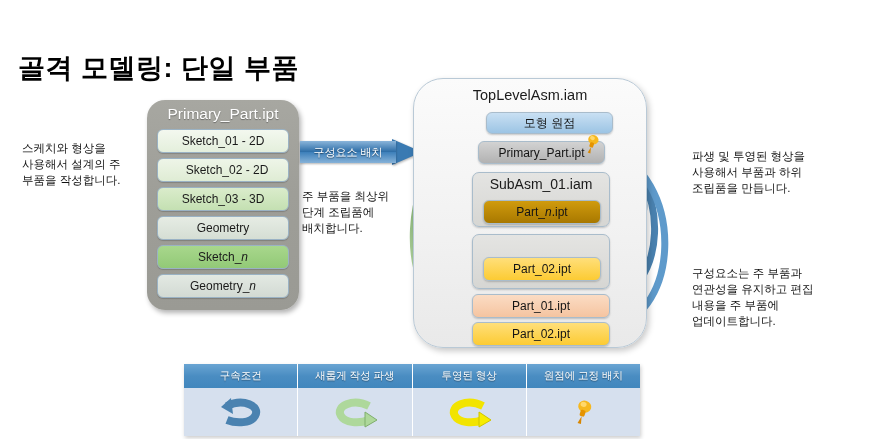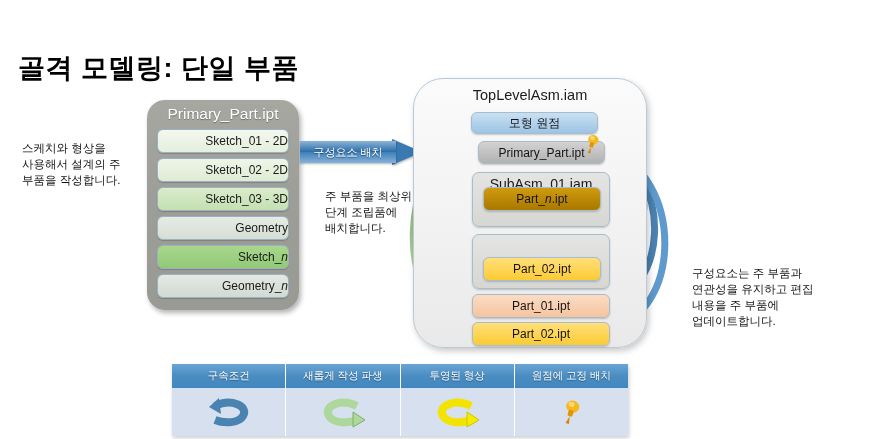--- a/index.html
+++ b/index.html
@@ -35,21 +35,21 @@
   }
   .part-box .bx-title{
     position:absolute;left:0;top:5px;width:100%;
     text-align:center;color:#ffffff;font-size:15.5px;
     text-shadow:0 1px 1px rgba(0,0,0,.35);
   }
   .chip-list{position:absolute;left:10px;top:29px;width:132px;}
   .chip{
     height:22px;margin-bottom:5px;
     border:1px solid #9ab2c4;border-radius:6px;
-    display:flex;align-items:center;justify-content:flex-end;
+    display:flex;align-items:center;justify-content:center;
     font-size:12px;color:#1a1a1a;
     box-shadow:0 1px 1px rgba(0,0,0,.18);
   }
   .chip i{font-style:italic;}
 
   
   .banner{
     position:absolute;left:300px;top:139px;width:124px;height:26px;
   }
   .banner .body{
@@ -98,21 +98,21 @@
   .subasm .sa-title{
     position:absolute;left:0;top:3px;width:100%;text-align:center;
     font-size:14px;color:#1a1a1a;
   }
 
   
   .pin{position:absolute;width:20px;height:22px;}
 
   
   .legend{
-    position:absolute;left:172px;top:364px;width:456px;height:72px;
+    position:absolute;left:184px;top:364px;width:456px;height:72px;
     box-shadow:1px 2px 4px rgba(0,0,0,.20);
   }
   .legend .hdr{display:flex;height:24px;}
   .legend .hdr div{
     flex:1;background:linear-gradient(180deg,#6aa5d3 0%,#4a8dc2 50%,#4187bd 100%);
     border-right:1px solid #ffffff;
     display:flex;align-items:center;justify-content:center;
     color:#ffffff;font-size:10.5px;text-shadow:0 1px 1px rgba(0,0,0,.4);
   }
   .legend .hdr div:last-child{border-right:none;}
@@ -183,40 +183,40 @@
         <span>Geometry_<i style="font-style:italic">n</i></span>
       </div>
     </div>
   </div>
 
   <div class="banner">
     <div class="head"></div>
     <div class="body"></div>
     <div class="lbl">구성요소 배치</div>
   </div>
-  <div class="note" style="left:302px;top:188px;width:124px;padding-left:23px;">주 부품을 최상위
+  <div class="note" style="left:302px;top:188px;width:124px;">주 부품을 최상위
 단계 조립품에
 배치합니다.</div>
 
   <div class="asm-box">
     <div class="asm-title">TopLevelAsm.iam</div>
 
-    <div class="node" style="left:57px;top:33px;width:125px;height:20px;
+    <div class="node" style="left:72px;top:33px;width:125px;height:20px;
                 background:linear-gradient(180deg,#c9e0f3 0%,#9cc4e4 100%);">
       <span>모형 원점</span>
     </div>
 
     <div class="node" style="left:64px;top:62px;width:125px;height:21px;
                 background:linear-gradient(180deg,#d2d2d2 0%,#b2b2b2 100%);">
       <span>Primary_Part.ipt</span>
     </div>
 
     <div class="subasm" style="left:58px;top:93px;width:136px;height:53px;">
       <div class="sa-title">SubAsm_01.iam</div>
-      <div class="node" style="left:10px;top:14px;width:116px;height:22px;
+      <div class="node" style="left:10px;top:27px;width:116px;height:22px;
                   background:linear-gradient(180deg,#d09b0d 0%,#a87800 100%);">
         <span>Part_<i style="font-style:italic">n</i>.ipt</span>
       </div>
     </div>
 
     <div class="subasm" style="left:58px;top:155px;width:136px;height:53px;">
       <div class="node" style="left:10px;top:22px;width:116px;height:22px;
                   background:linear-gradient(180deg,#ffdf7a 0%,#fccb33 100%);">
         <span>Part_02.ipt</span>
       </div>
@@ -236,20 +236,23 @@
     <svg viewBox="0 0 20 22" width="20" height="22">
       <g transform="rotate(18 10 11)">
         <ellipse cx="10" cy="6.5" rx="5.2" ry="4.6" fill="#f6b81f"></ellipse>
         <ellipse cx="8.6" cy="5.2" rx="2.4" ry="2" fill="#ffd86b"></ellipse>
         <rect x="8" y="9.5" width="4" height="5" rx="1.2" fill="#e59300"></rect>
         <path d="M10,14.5 L11.4,20.5 L8.6,20.5 Z" fill="#d88600"></path>
       </g>
     </svg>
   </div>
 
+  <div class="note" style="left:692px;top:148px;width:165px;">파생 및 투영된 형상을
+사용해서 부품과 하위
+조립품을 만듭니다.</div>
   <div class="note" style="left:692px;top:218px;width:165px;margin-top:47px;">구성요소는 주 부품과
 연관성을 유지하고 편집
 내용을 주 부품에
 업데이트합니다.</div>
 
   <div class="legend">
     <div class="hdr">
       <div>구속조건</div>
       <div>새롭게 작성 파생</div>
       <div>투영된 형상</div>

